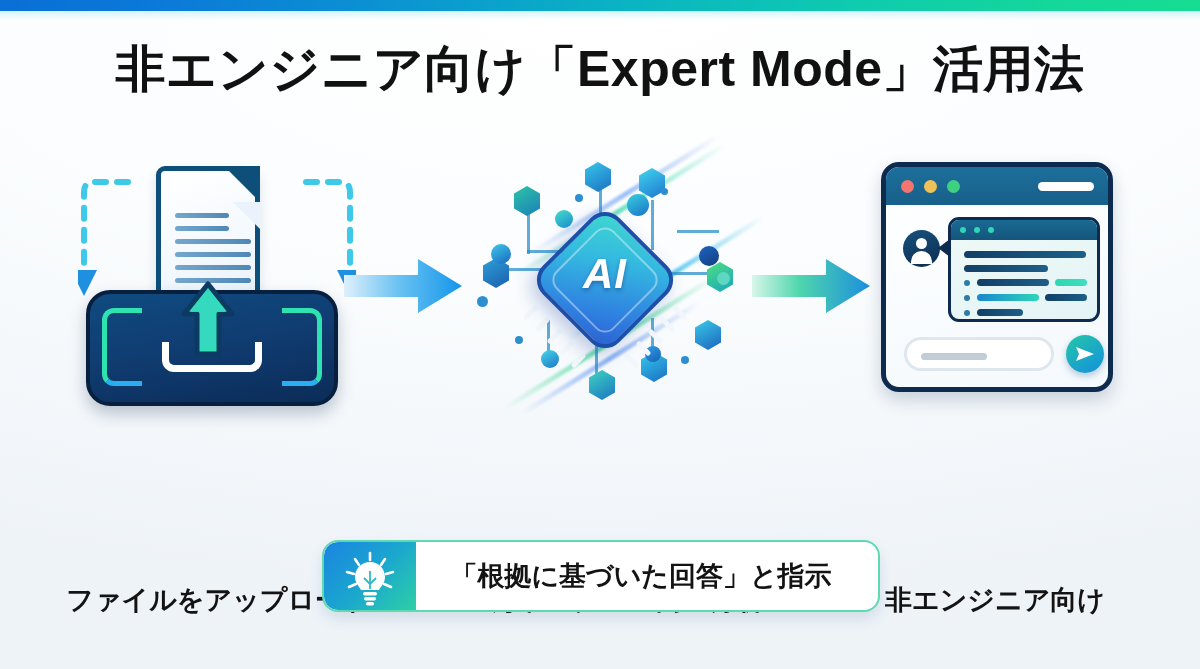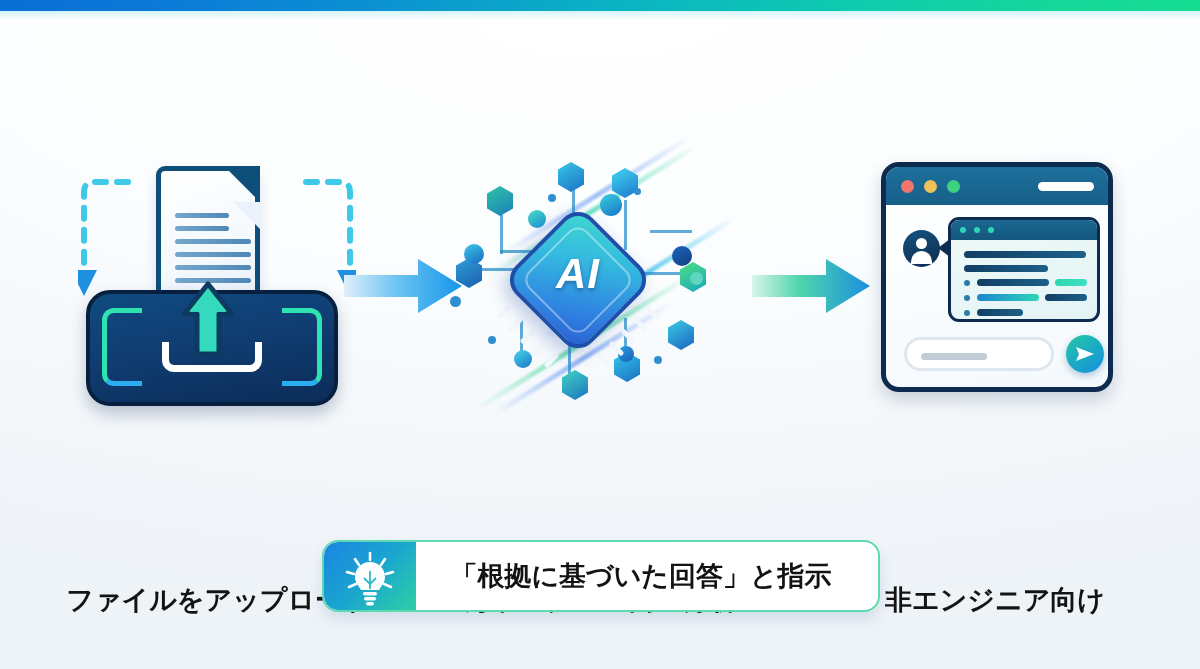--- a/index.html
+++ b/index.html
@@ -332,20 +332,21 @@
   }
 </style>
 </head>
 <body>
 
 <div id="slide">
 
   <div class="topbar"></div>
   <div class="topbar-glow"></div>
 
+  <div class="title">非エンジニア向け「Expert Mode」活用法</div>
 
   <div class="step" style="left:68px;">
     <div class="step-art">
 
       <svg class="dashcol" style="left:10px; top:24px;" width="60" height="130" viewBox="0 0 60 130">
         <path d="M50 8 L16 8 Q6 8 6 18 L6 96" fill="none" stroke="#3fc9e8" stroke-width="6" stroke-linecap="round" stroke-dasharray="11 11"></path>
         <path d="M6 122 L-7 96 L19 96 Z" fill="#1f8fe0" transform="translate(0,0)"></path>
       </svg>
 
       <svg class="dashcol" style="left:228px; top:24px;" width="60" height="130" viewBox="0 0 60 130">
@@ -384,21 +385,21 @@
     <defs>
       <linearGradient id="ag1" x1="0" y1="0" x2="1" y2="0">
         <stop offset="0%" stop-color="#dff0fc"></stop>
         <stop offset="45%" stop-color="#6cc3f2"></stop>
         <stop offset="100%" stop-color="#1496ea"></stop>
       </linearGradient>
     </defs>
     <path d="M0 20 L74 20 L74 4 L118 31 L74 58 L74 42 L0 42 Z" fill="url(#ag1)"></path>
   </svg>
 
-  <div class="step" style="left:428px;">
+  <div class="step" style="left:455px;">
     <div class="step-art chip-wrap">
 
       <div class="streak" style="left:30px; top:190px; width:250px; background:linear-gradient(90deg,rgba(120,230,180,0),#63dca8,rgba(120,230,180,0));"></div>
       <div class="streak" style="left:50px; top:206px; width:210px; background:linear-gradient(90deg,rgba(130,180,250,0),#8fb4f5,rgba(130,180,250,0));"></div>
       <div class="streak" style="left:40px; top:58px; width:250px; background:linear-gradient(90deg,rgba(120,230,200,0),#6fe3c4,rgba(120,230,200,0));"></div>
       <div class="streak" style="left:60px; top:42px; width:220px; background:linear-gradient(90deg,rgba(140,190,250,0),#9ec0f8,rgba(140,190,250,0));"></div>
       <div class="streak" style="left:95px; top:126px; width:230px; background:linear-gradient(90deg,rgba(110,220,255,0),#58c9ef,rgba(110,220,255,0));"></div>
 
       <div class="trace" style="left:72px; top:62px; width:3px; height:42px;"></div>
       <div class="trace" style="left:72px; top:100px; width:48px; height:3px;"></div>

